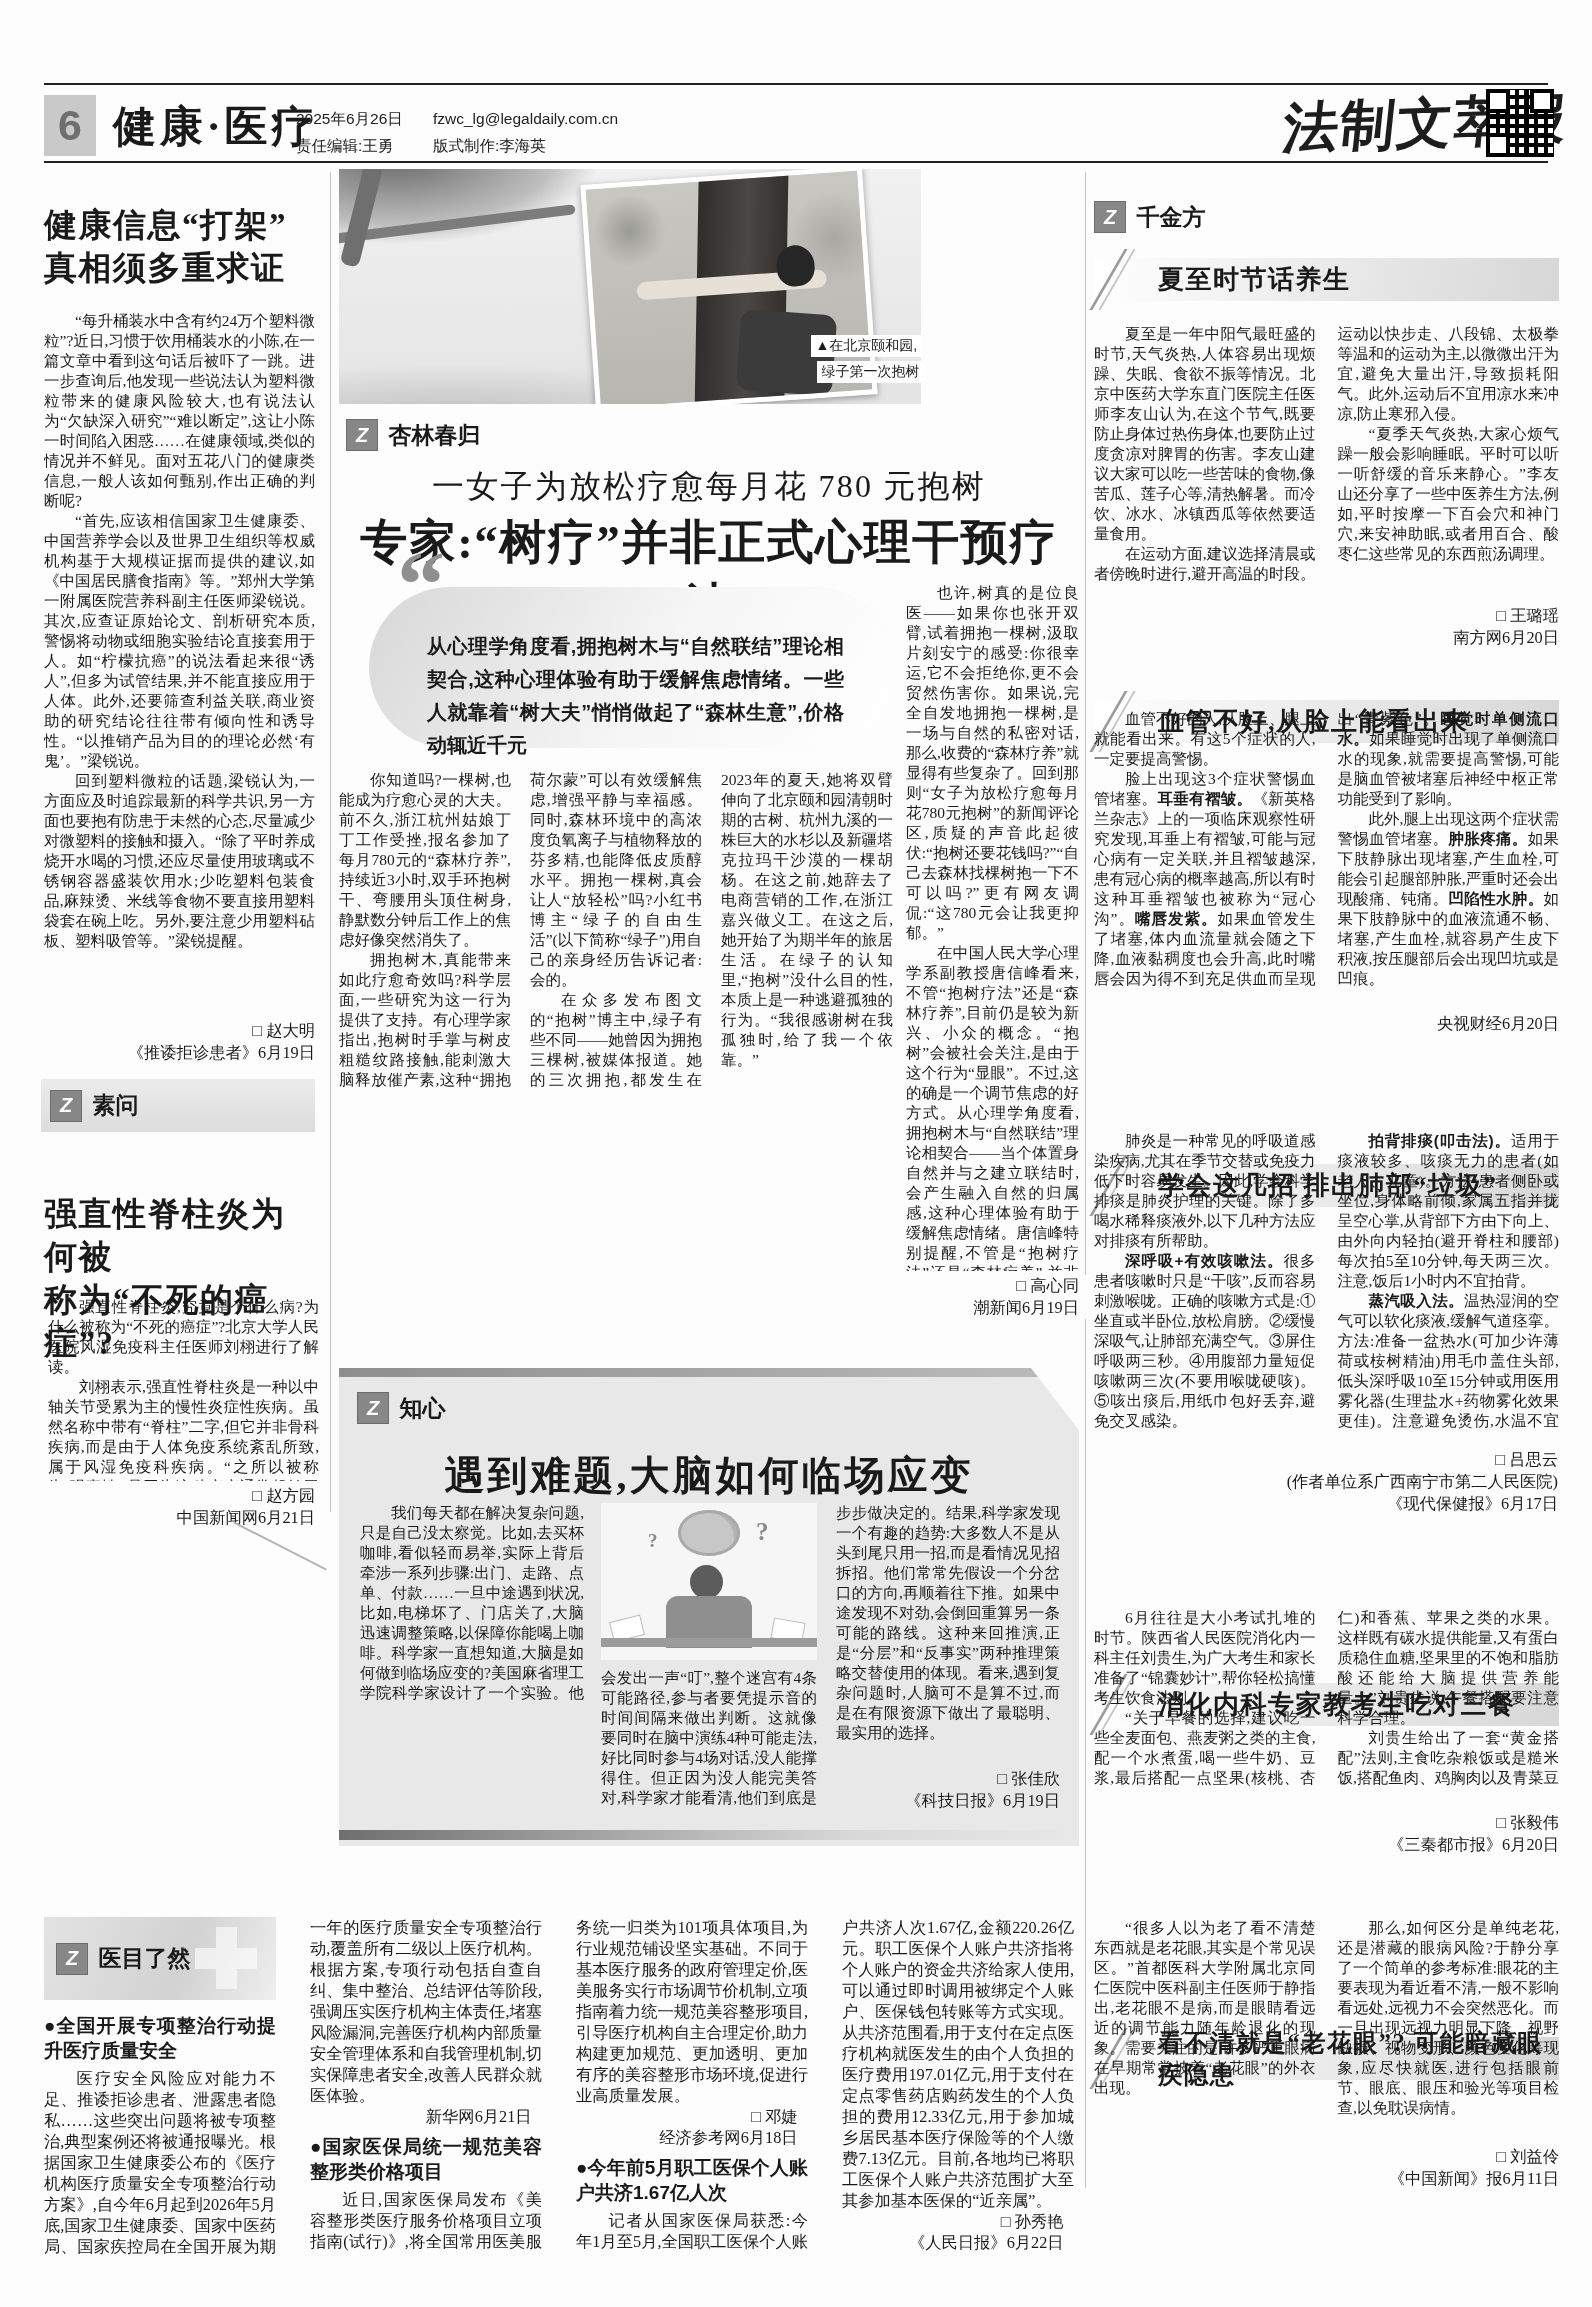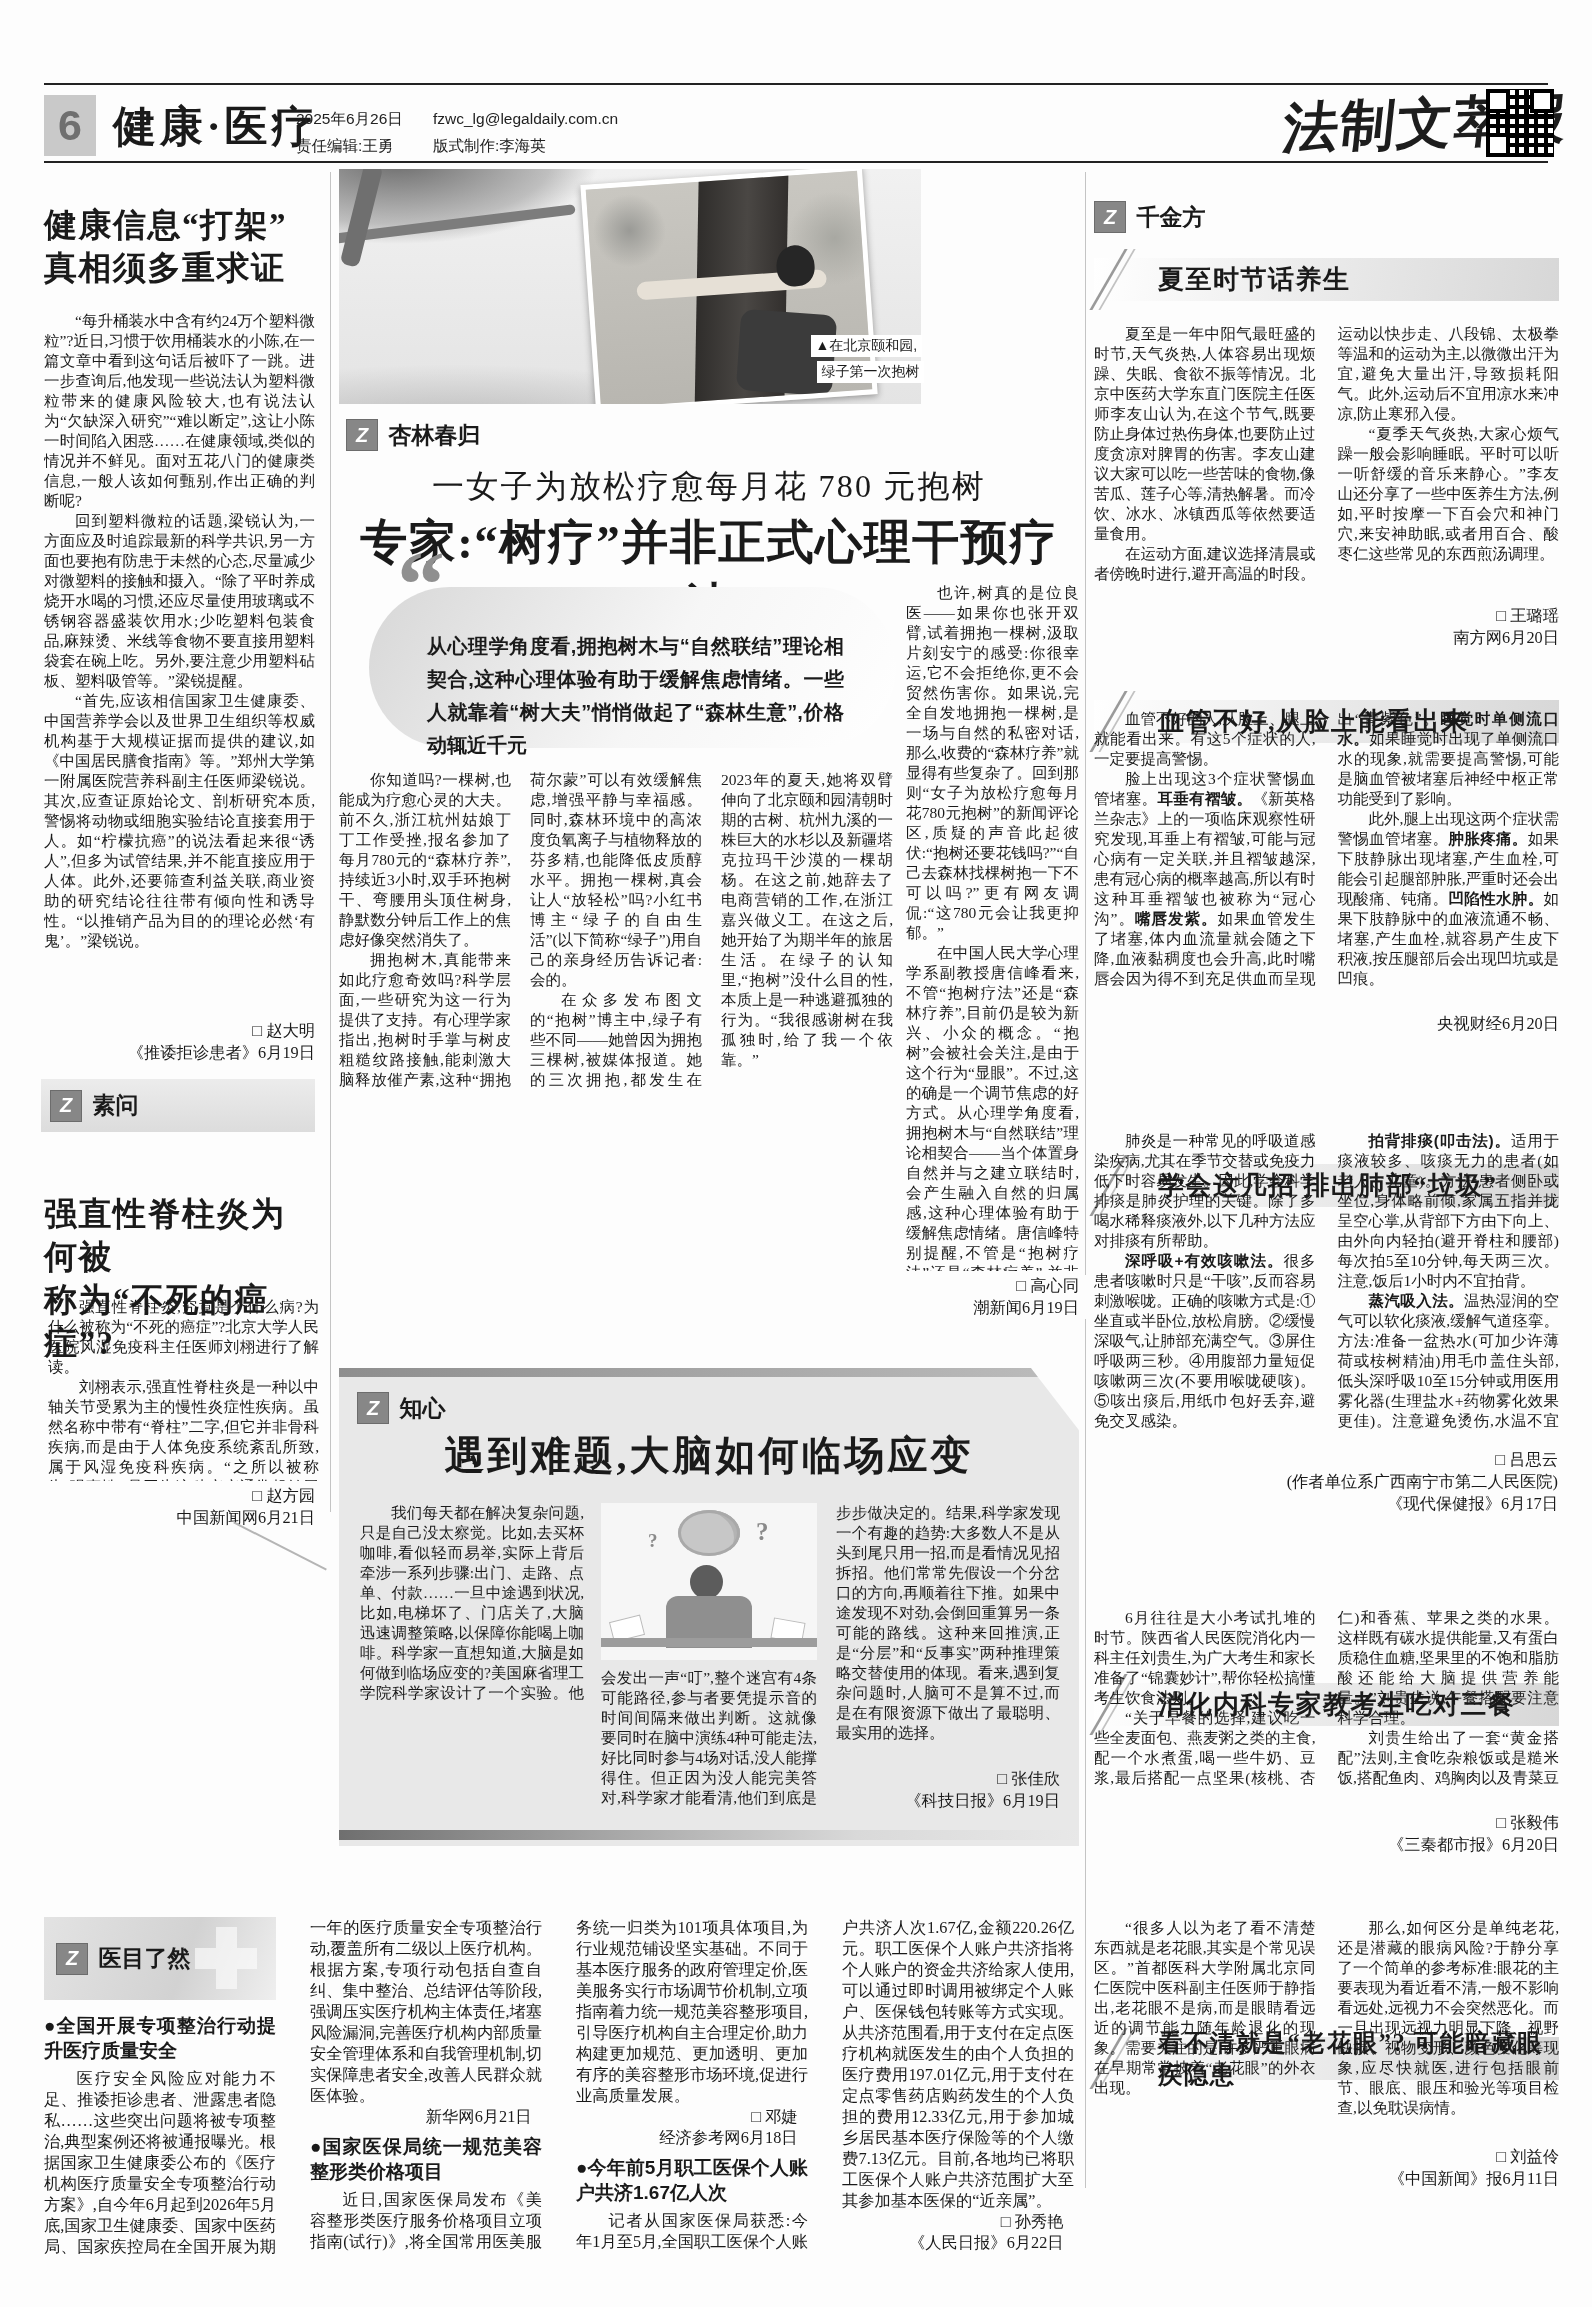--- a/index.html
+++ b/index.html
@@ -64,21 +64,21 @@
          font-size:20px;line-height:33px;text-align:justify;}
   .quote .qmark{position:absolute;left:28px;top:-19px;font-size:96px;color:#8f8f8f;font-family:"Liberation Serif",serif;}
   .quote .first{text-indent:2em;display:inline;}
   .c-body3{position:absolute;left:339px;top:770px;width:554px;height:554px;column-count:3;column-gap:19px;}
   .c-body4{position:absolute;left:906px;top:583px;width:173px;height:688px;}
   
   .zx{position:absolute;left:339px;top:1368px;width:740px;height:478px;background:#e8e8e8;
       clip-path:polygon(0 0,93.5% 0,100% 13%,100% 100%,0 100%);}
   .zx .topstrip{position:absolute;left:0;top:0;width:100%;height:9px;background:linear-gradient(90deg,#8e8e8e,#bdbdbd);}
   .zx .botstrip{position:absolute;left:0;bottom:6px;width:100%;height:10.4px;background:linear-gradient(90deg,#6f6f6f,#d9d9d9 70%,transparent);}
-  .zx-head{position:absolute;left:0;top:60px;width:100%;text-align:center;font-size:40px;font-weight:bold;letter-spacing:3px;}
+  .zx-head{position:absolute;left:0;top:80px;width:100%;text-align:center;font-size:40px;font-weight:bold;letter-spacing:3px;}
   .zx-col{position:absolute;top:135px;height:198px;}
   .zx-illu{position:absolute;left:262px;top:135px;width:216px;height:157px;background:#f6f6f6;overflow:hidden;}
   .zx-illu .brain{position:absolute;left:77px;top:7.4px;width:62px;height:46px;background:#c7c7c7;border-radius:50%;
                   box-shadow:inset 0 0 0 3px #a9a9a9, inset -10.4px 4.4px 0 -4.4px #b3b3b3;}
   .zx-illu .q{position:absolute;font-size:25px;color:#8a8a8a;font-weight:bold;}
   .zx-illu .head{position:absolute;left:89px;top:62px;width:33px;height:34px;background:#5c5c5c;border-radius:50%;}
   .zx-illu .torso{position:absolute;left:65px;top:93px;width:86px;height:52px;background:#8f8f8f;border-radius:12px 12px 0 0;}
   .zx-illu .desk{position:absolute;left:0;bottom:13.3px;width:100%;height:9px;background:#9c9c9c;}
   .zx-illu .paper{position:absolute;width:30px;height:19px;background:#fff;border:0.7px solid #bbb;}
   
@@ -129,22 +129,22 @@
 
   <div class="vr" style="left:330px;top:172px;height:1340px;"></div>
   <div class="vr" style="left:1085px;top:172px;height:2016px;"></div>
 
   <div class="abs atitle" style="left:44px;top:204px;width:272px;">
     <div>健康信息“打架”</div>
     <div>真相须多重求证</div>
   </div>
   <div class="abs body-txt" style="left:44px;top:311px;width:271px;height:699px;">
     <p>“每升桶装水中含有约24万个塑料微粒”?近日,习惯于饮用桶装水的小陈,在一篇文章中看到这句话后被吓了一跳。进一步查询后,他发现一些说法认为塑料微粒带来的健康风险较大,也有说法认为“欠缺深入研究”“难以断定”,这让小陈一时间陷入困惑……在健康领域,类似的情况并不鲜见。面对五花八门的健康类信息,一般人该如何甄别,作出正确的判断呢?</p>
+    <p>“首先,应该相信国家卫生健康委、中国营养学会以及世界卫生组织等权威机构基于大规模证据而提供的建议,如《中国居民膳食指南》等。”郑州大学第一附属医院营养科副主任医师梁锐说。其次,应查证原始论文、剖析研究本质,警惕将动物或细胞实验结论直接套用于人。如“柠檬抗癌”的说法看起来很“诱人”,但多为试管结果,并不能直接应用于人体。此外,还要筛查利益关联,商业资助的研究结论往往带有倾向性和诱导性。“以推销产品为目的的理论必然‘有鬼’。”梁锐说。</p>
     <p>回到塑料微粒的话题,梁锐认为,一方面应及时追踪最新的科学共识,另一方面也要抱有防患于未然的心态,尽量减少对微塑料的接触和摄入。“除了平时养成烧开水喝的习惯,还应尽量使用玻璃或不锈钢容器盛装饮用水;少吃塑料包装食品,麻辣烫、米线等食物不要直接用塑料袋套在碗上吃。另外,要注意少用塑料砧板、塑料吸管等。”梁锐提醒。</p>
-    <p>“首先,应该相信国家卫生健康委、中国营养学会以及世界卫生组织等权威机构基于大规模证据而提供的建议,如《中国居民膳食指南》等。”郑州大学第一附属医院营养科副主任医师梁锐说。其次,应查证原始论文、剖析研究本质,警惕将动物或细胞实验结论直接套用于人。如“柠檬抗癌”的说法看起来很“诱人”,但多为试管结果,并不能直接应用于人体。此外,还要筛查利益关联,商业资助的研究结论往往带有倾向性和诱导性。“以推销产品为目的的理论必然‘有鬼’。”梁锐说。</p>
   </div>
   <div class="abs byline" style="left:44px;top:1020px;width:271px;">
     <div>□ 赵大明</div>
     <div>《推诿拒诊患者》6月19日</div>
   </div>
 
   <div class="suwen-bar">
     <div class="seclabel">
       <span class="zlogo">Z</span>
       <span>素问</span>

